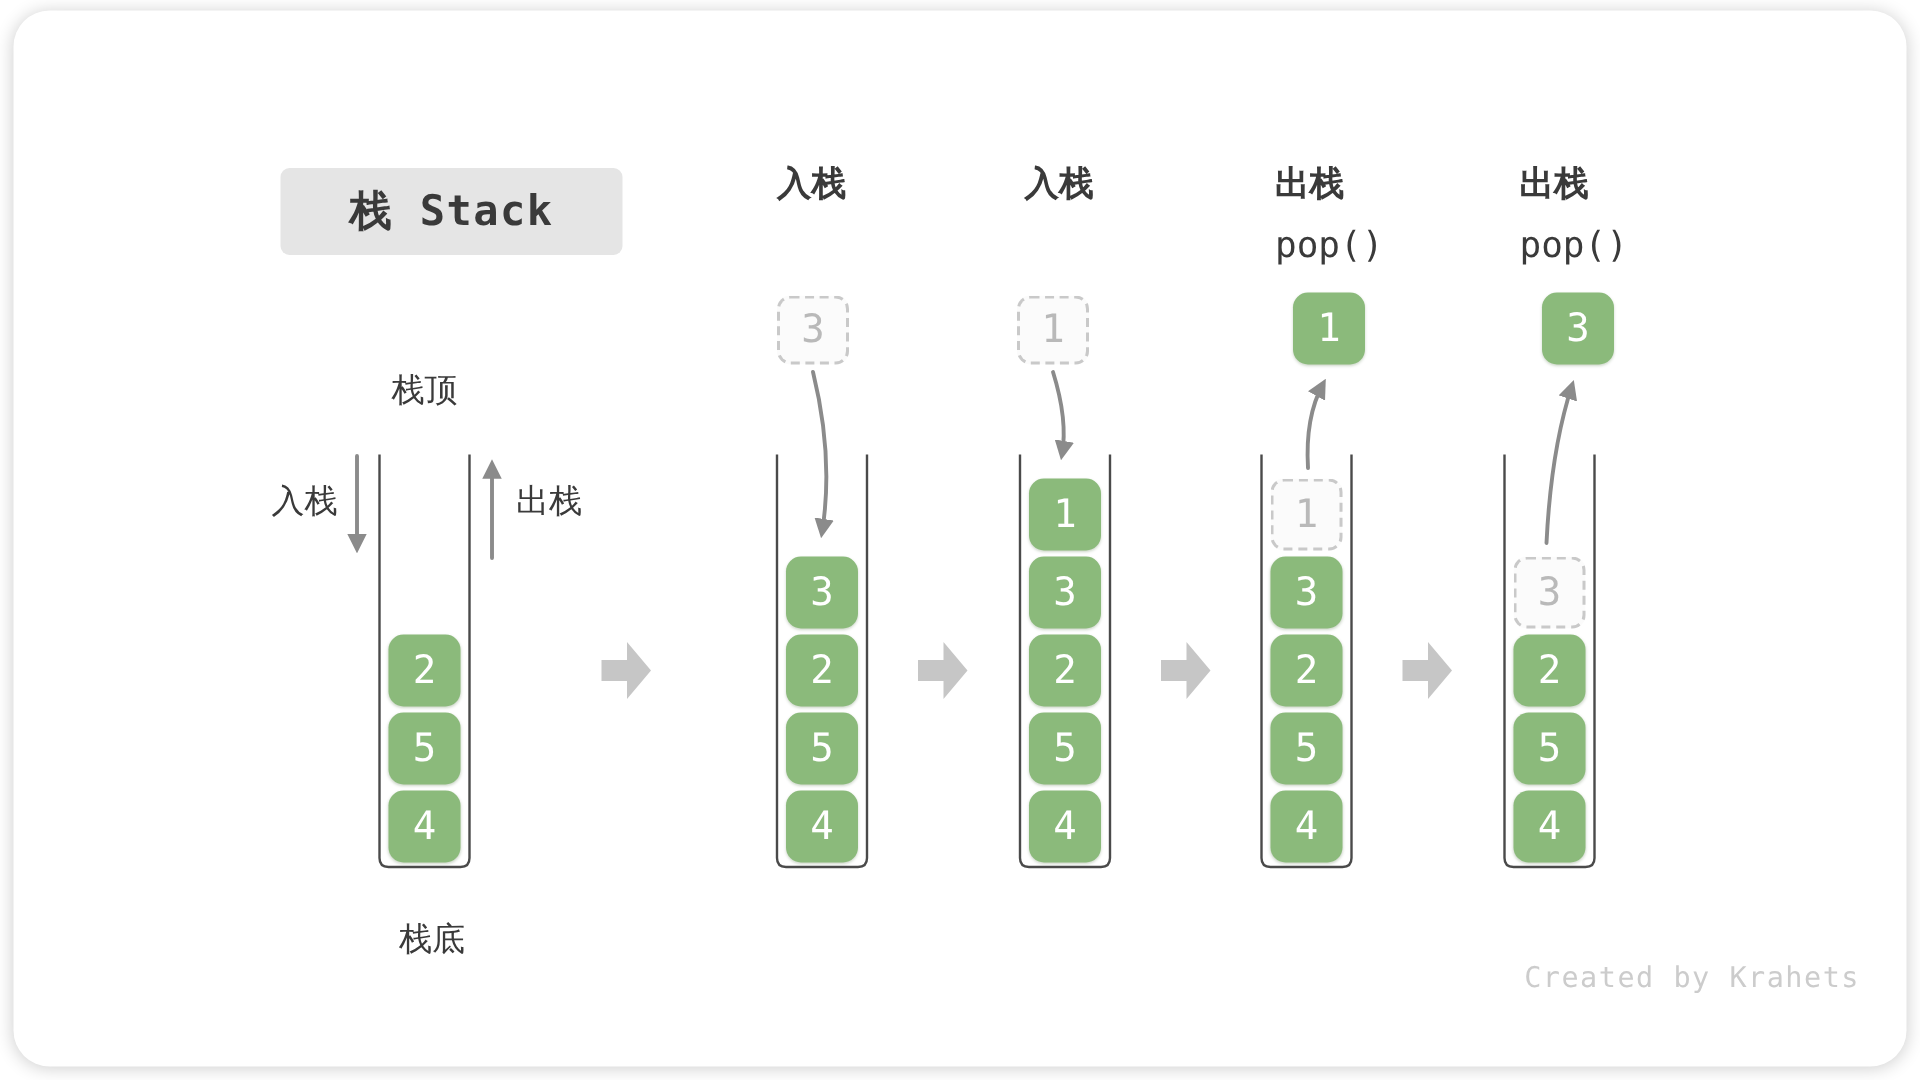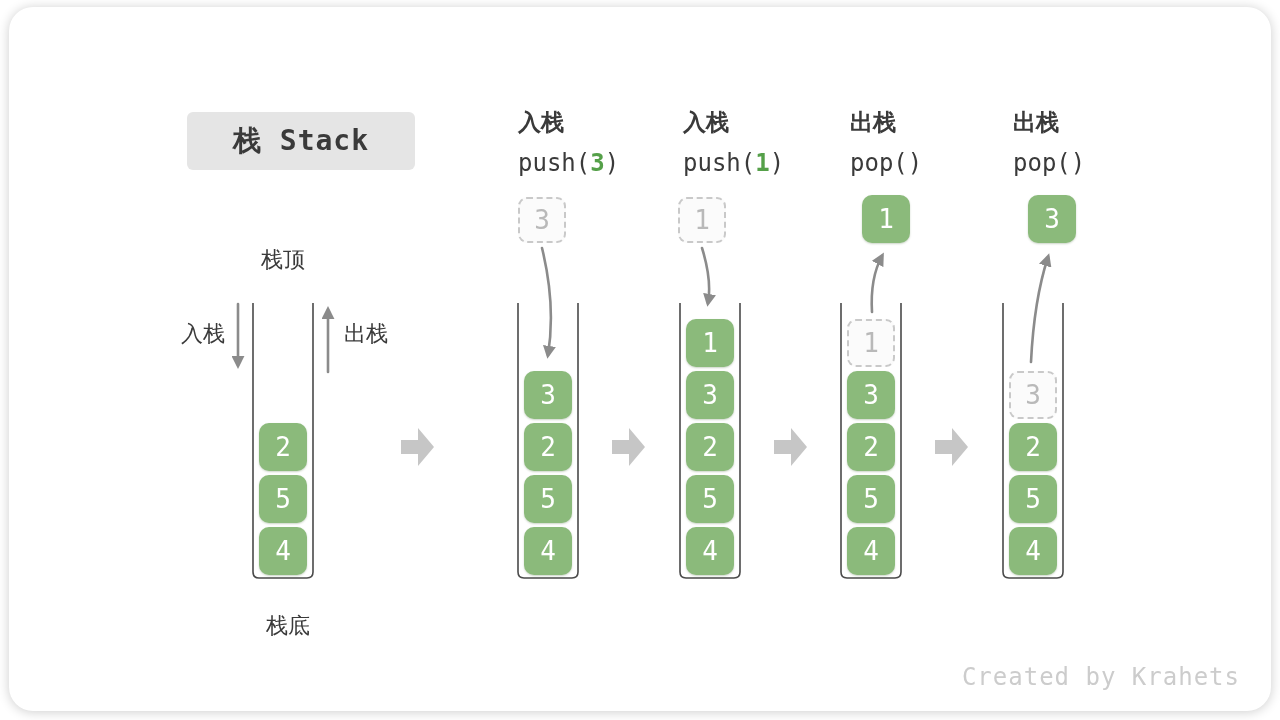--- a/index.html
+++ b/index.html
@@ -66,21 +66,21 @@
   .float-in { height: 46px; border-radius: 9px; }
 
   .s1 { left: 259px; } .s2 { left: 524px; } .s3 { left: 686px; } .s4 { left: 847px; } .s5 { left: 1009px; }
   .r0 { top: 319px; } .r1 { top: 371px; } .r2 { top: 423px; } .r3 { top: 475px; } .r4 { top: 527px; }
   .f2 { left: 518px; top: 197px; } .f3 { left: 678px; top: 197px; }
   .f4 { left: 862px; top: 195px; } .f5 { left: 1028px; top: 195px; }
 
   .watermark {
     position: absolute; right: 40px; top: 641px;
     font-family: "DejaVu Sans Mono", "Liberation Mono", monospace;
-    font-size: 24px; letter-spacing: 1px; color: var(--watermark-gray); margin-top: 22px;
+    font-size: 19px; letter-spacing: 1px; color: var(--watermark-gray);
   }
 </style>
 </head>
 <body>
 
 <div class="stage">
   <div class="card"></div>
 
   <svg class="overlay" viewBox="0 0 1280 720">
     <defs>
@@ -114,25 +114,23 @@
       <path d="M612 440 L629 440 L629 428 L645 447 L629 466 L629 454 L612 454 Z"></path>
       <path d="M774 440 L791 440 L791 428 L807 447 L791 466 L791 454 L774 454 Z"></path>
       <path d="M935 440 L952 440 L952 428 L968 447 L952 466 L952 454 L935 454 Z"></path>
     </g>
   </svg>
 
   <div class="title-box">栈 Stack</div>
 
   <div class="op op1">
     <div class="op-title">入栈</div>
-    <div class="op-code"><span>push(</span><span class="arg">3</span><span>)</span></div>
   </div>
   <div class="op op2">
     <div class="op-title">入栈</div>
-    <div class="op-code"><span>push(</span><span class="arg">1</span><span>)</span></div>
   </div>
   <div class="op op3">
     <div class="op-title">出栈</div>
     <div class="op-code"><span>pop(</span><span class="arg"></span><span>)</span></div>
   </div>
   <div class="op op4">
     <div class="op-title">出栈</div>
     <div class="op-code"><span>pop(</span><span class="arg"></span><span>)</span></div>
   </div>
 

